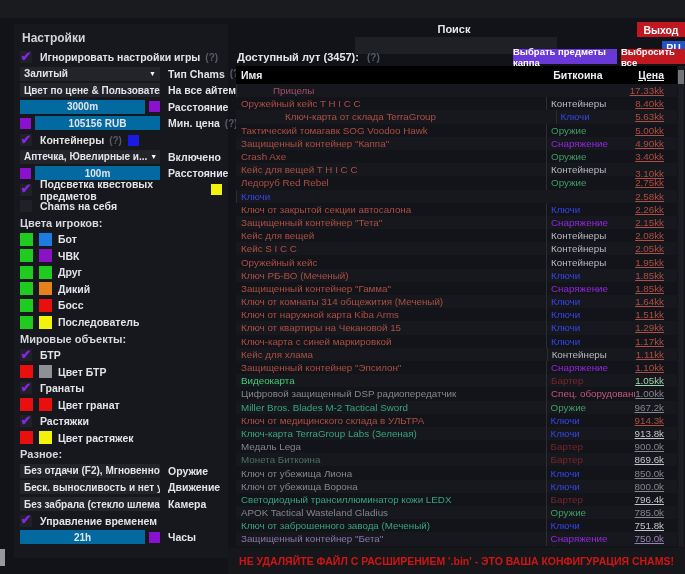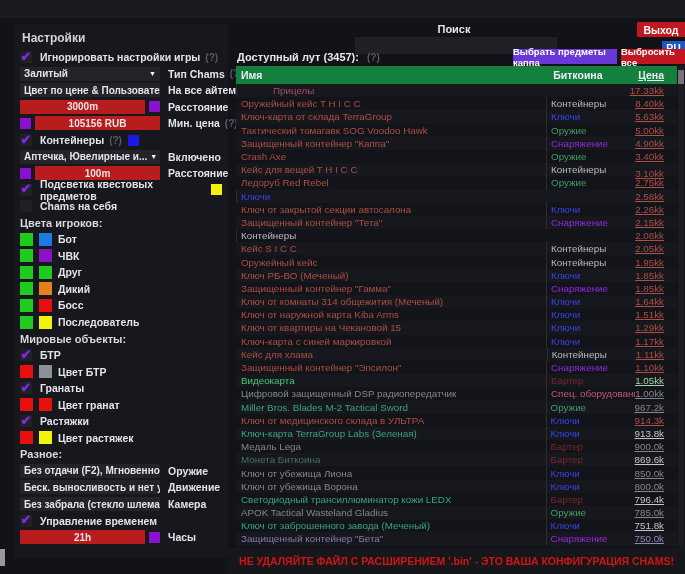--- a/index.html
+++ b/index.html
@@ -12,21 +12,21 @@
   .ptitle{height:25px;line-height:28px;padding-left:8px;font-size:12px;font-weight:bold;color:#d2d3d8;}
   .srow{display:flex;align-items:center;height:16.55px;padding:0 6px;font-size:10.5px;font-weight:bold;}
   .t-section{font-size:11px;color:#d8d9de;}
   .chk{width:12px;height:12px;background:#202126;margin-right:8px;flex:0 0 auto;
        display:flex;align-items:center;justify-content:center;overflow:visible;}
   .chk .g{font-size:13px;line-height:1;color:#8326e6;transform:translateY(-1px);}
   .ctl{width:140px;display:flex;align-items:center;gap:4px;flex:0 0 auto;}
   .sel{flex:1;height:14px;background:#232429;display:flex;align-items:center;
        justify-content:space-between;padding:0 4px;font-size:10px;overflow:hidden;white-space:nowrap;}
   .sel .ar{font-size:7px;color:#ffffff;margin-left:3px;}
-  .inp{flex:1;height:14px;background:#b91c1c;display:flex;align-items:center;justify-content:center;
+  .inp{flex:1;height:14px;background:#0369a1;display:flex;align-items:center;justify-content:center;
        font-size:10px;white-space:nowrap;}
   .sw{width:11px;height:11px;flex:0 0 auto;}
   .swl{width:13px;height:13px;margin-right:6px;flex:0 0 auto;}
   .rlabel{margin-left:8px;white-space:nowrap;}
   .hint{color:#575b65;margin-left:5px;font-size:10px;font-weight:bold;}
   .mlh{margin-left:6px;}
 
   
   .search-label{position:absolute;left:355px;top:23px;width:198px;text-align:center;
                 font-size:11px;font-weight:bold;color:#e6e7ea;}
@@ -38,21 +38,21 @@
 
   
   .loot-title{position:absolute;left:237px;top:51px;font-size:11px;font-weight:bold;color:#e6e7ea;}
   .kappa-btn{position:absolute;left:513px;top:49px;width:104px;height:15px;background:#6b38d8;
              color:#fff;font-size:9.5px;font-weight:bold;display:flex;align-items:center;justify-content:center;}
   .drop-btn{position:absolute;left:621px;top:49px;width:64px;height:15px;background:#c01720;
             color:#fff;font-size:9.5px;font-weight:bold;display:flex;align-items:center;justify-content:center;}
 
   
   .table{position:absolute;left:236px;top:66px;width:441px;height:481px;}
-  .thead{height:18px;background:#15803d;display:flex;align-items:center;
+  .thead{height:18px;background:#000000;display:flex;align-items:center;
          font-size:10.5px;font-weight:bold;color:#eceef2;}
   .c-name{width:312px;padding-left:5px;overflow:hidden;white-space:nowrap;}
   .c-cat{width:86px;padding-left:4px;overflow:hidden;white-space:nowrap;}
   .c-price{flex:1;text-align:right;padding-right:13px;white-space:nowrap;text-decoration:underline;}
   .tbody{height:463px;overflow:hidden;}
   .lrow{display:flex;align-items:center;height:13.2px;font-size:9.8px;}
   .lrow:nth-child(odd){background:#17181d;}
   .lrow:nth-child(even){background:#131419;}
   .lrow .c-cat{border-left:1px solid #2c2d33;height:100%;display:flex;align-items:center;}
   .scrollbar{position:absolute;left:678px;top:66px;width:6px;height:481px;background:#1b1c21;}
@@ -282,21 +282,21 @@
         <div class="lrow">
           <div class="c-cat" style="color: rgb(163, 79, 107); padding-left: 36px;">Прицелы</div>
           <div class="c-price" style="color: rgb(173, 79, 68);">17.33kk</div>
         </div>
         <div class="lrow">
           <div class="c-name" style="color: rgb(173, 79, 68);">Оружейный кейс T H I C C</div>
           <div class="c-cat" style="color: rgb(182, 186, 193);">Контейнеры</div>
           <div class="c-price" style="color: rgb(173, 79, 68);">8.40kk</div>
         </div>
         <div class="lrow">
-          <div class="c-name" style="color: rgb(173, 79, 68);">Ключ-карта от склада TerraGroup</div>
+          <div class="c-name" style="color: rgb(173, 79, 68); margin-left: 44px;">Ключ-карта от склада TerraGroup</div>
           <div class="c-cat" style="color: rgb(54, 68, 230);">Ключи</div>
           <div class="c-price" style="color: rgb(173, 79, 68);">5.63kk</div>
         </div>
         <div class="lrow">
           <div class="c-name" style="color: rgb(173, 79, 68);">Тактический томагавк SOG Voodoo Hawk</div>
           <div class="c-cat" style="color: rgb(63, 158, 104);">Оружие</div>
           <div class="c-price" style="color: rgb(173, 79, 68);">5.00kk</div>
         </div>
         <div class="lrow">
           <div class="c-name" style="color: rgb(173, 79, 68);">Защищенный контейнер "Каппа"</div>
@@ -326,20 +326,21 @@
           <div class="c-name" style="color: rgb(173, 79, 68);">Ключ от закрытой секции автосалона</div>
           <div class="c-cat" style="color: rgb(54, 68, 230);">Ключи</div>
           <div class="c-price" style="color: rgb(173, 79, 68);">2.26kk</div>
         </div>
         <div class="lrow">
           <div class="c-name" style="color: rgb(173, 79, 68);">Защищенный контейнер "Тета"</div>
           <div class="c-cat" style="color: rgb(147, 39, 224);">Снаряжение</div>
           <div class="c-price" style="color: rgb(173, 79, 68);">2.15kk</div>
         </div>
         <div class="lrow">
+          <div class="c-name" style="color: rgb(173, 79, 68);">Кейс для вещей</div>
           <div class="c-cat" style="color: rgb(182, 186, 193);">Контейнеры</div>
           <div class="c-price" style="color: rgb(173, 79, 68);">2.08kk</div>
         </div>
         <div class="lrow">
           <div class="c-name" style="color: rgb(173, 79, 68);">Кейс S I C C</div>
           <div class="c-cat" style="color: rgb(182, 186, 193);">Контейнеры</div>
           <div class="c-price" style="color: rgb(173, 79, 68);">2.05kk</div>
         </div>
         <div class="lrow">
           <div class="c-name" style="color: rgb(173, 79, 68);">Оружейный кейс</div>

